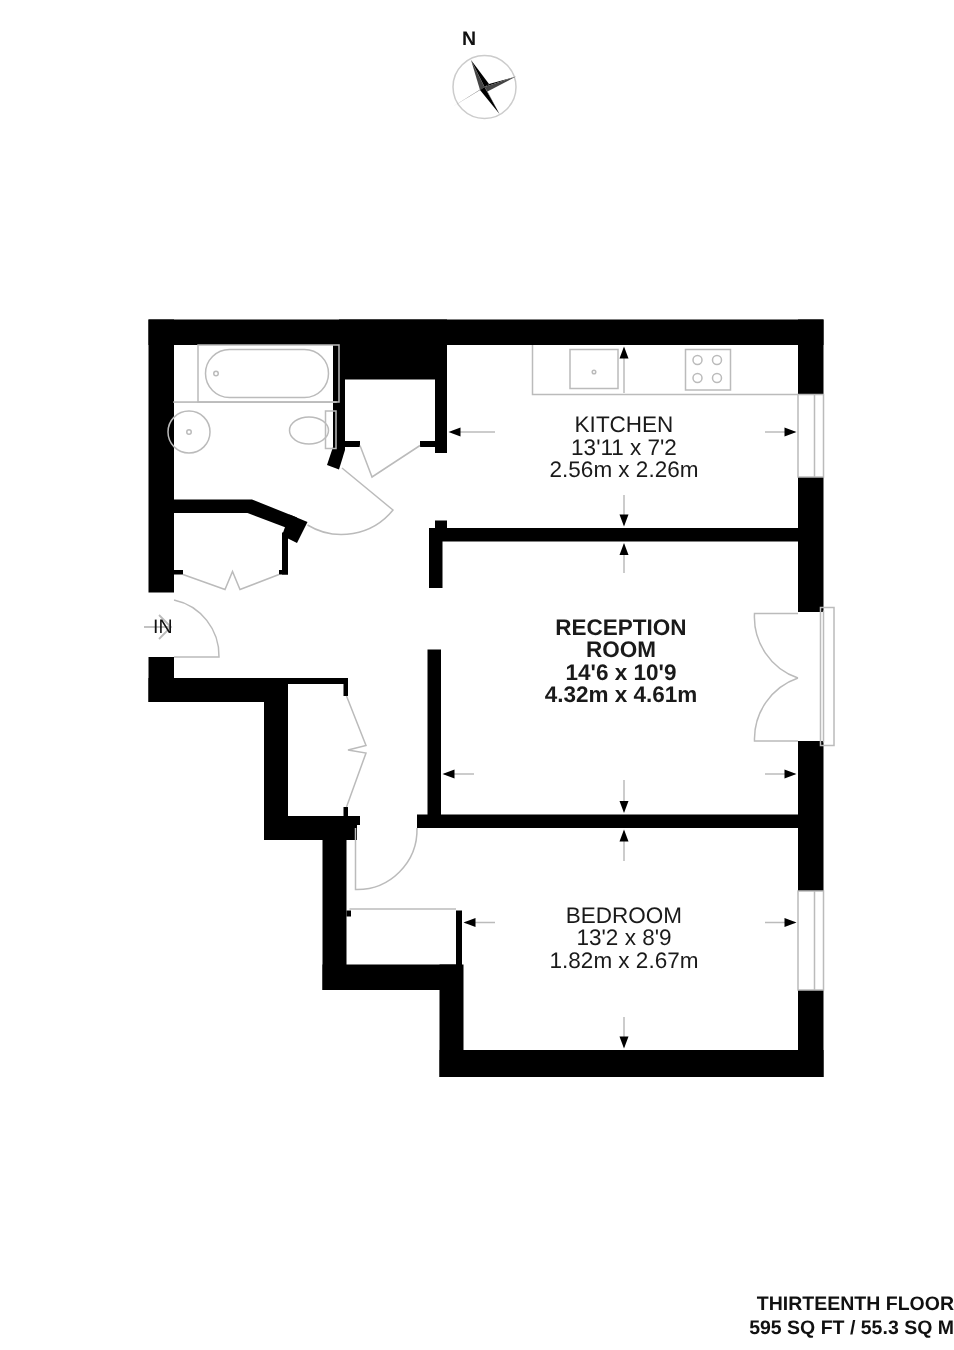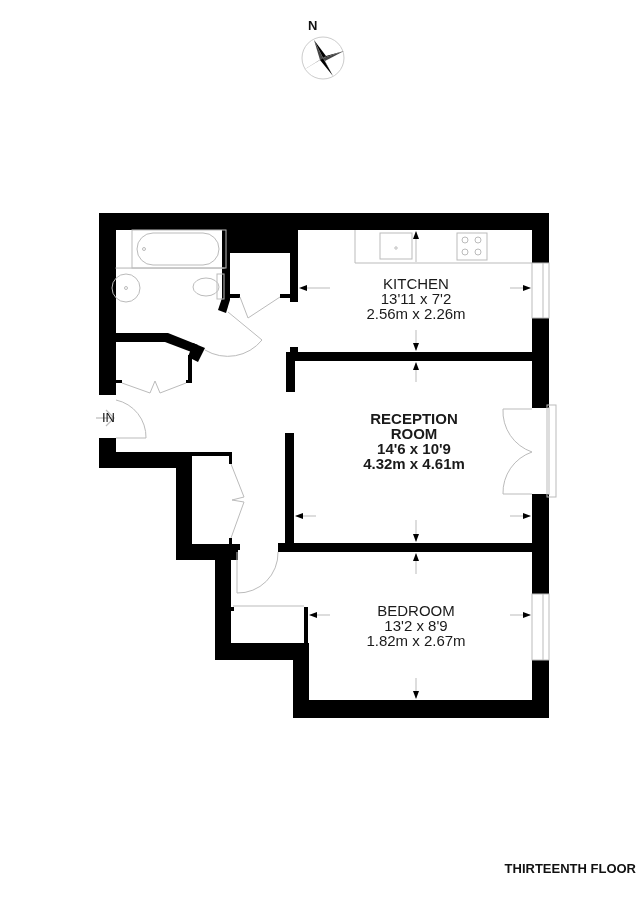--- a/index.html
+++ b/index.html
@@ -182,13 +182,14 @@
 </div>
 
 <div class="room-label" style="left:416px; top:603px;">
   <div>BEDROOM</div>
   <div>13'2 x 8'9</div>
   <div>1.82m x 2.67m</div>
 </div>
 
 <div class="footer">
   <div>THIRTEENTH FLOOR</div>
+  <div>595 SQ FT / 55.3 SQ M</div>
 </div>
 
 </body></html>

